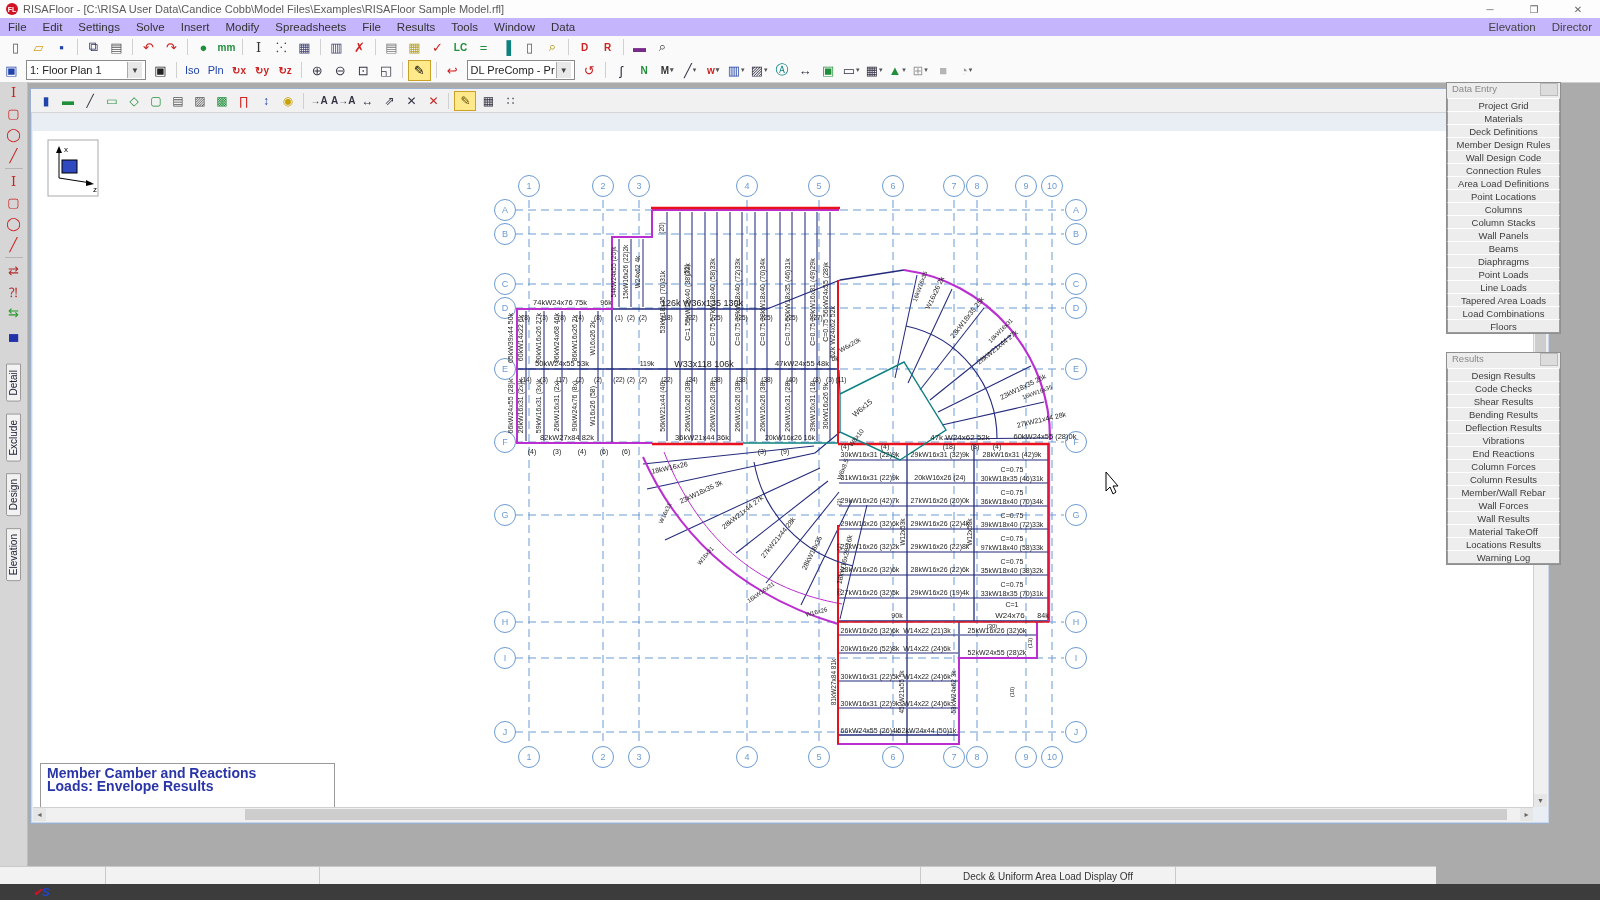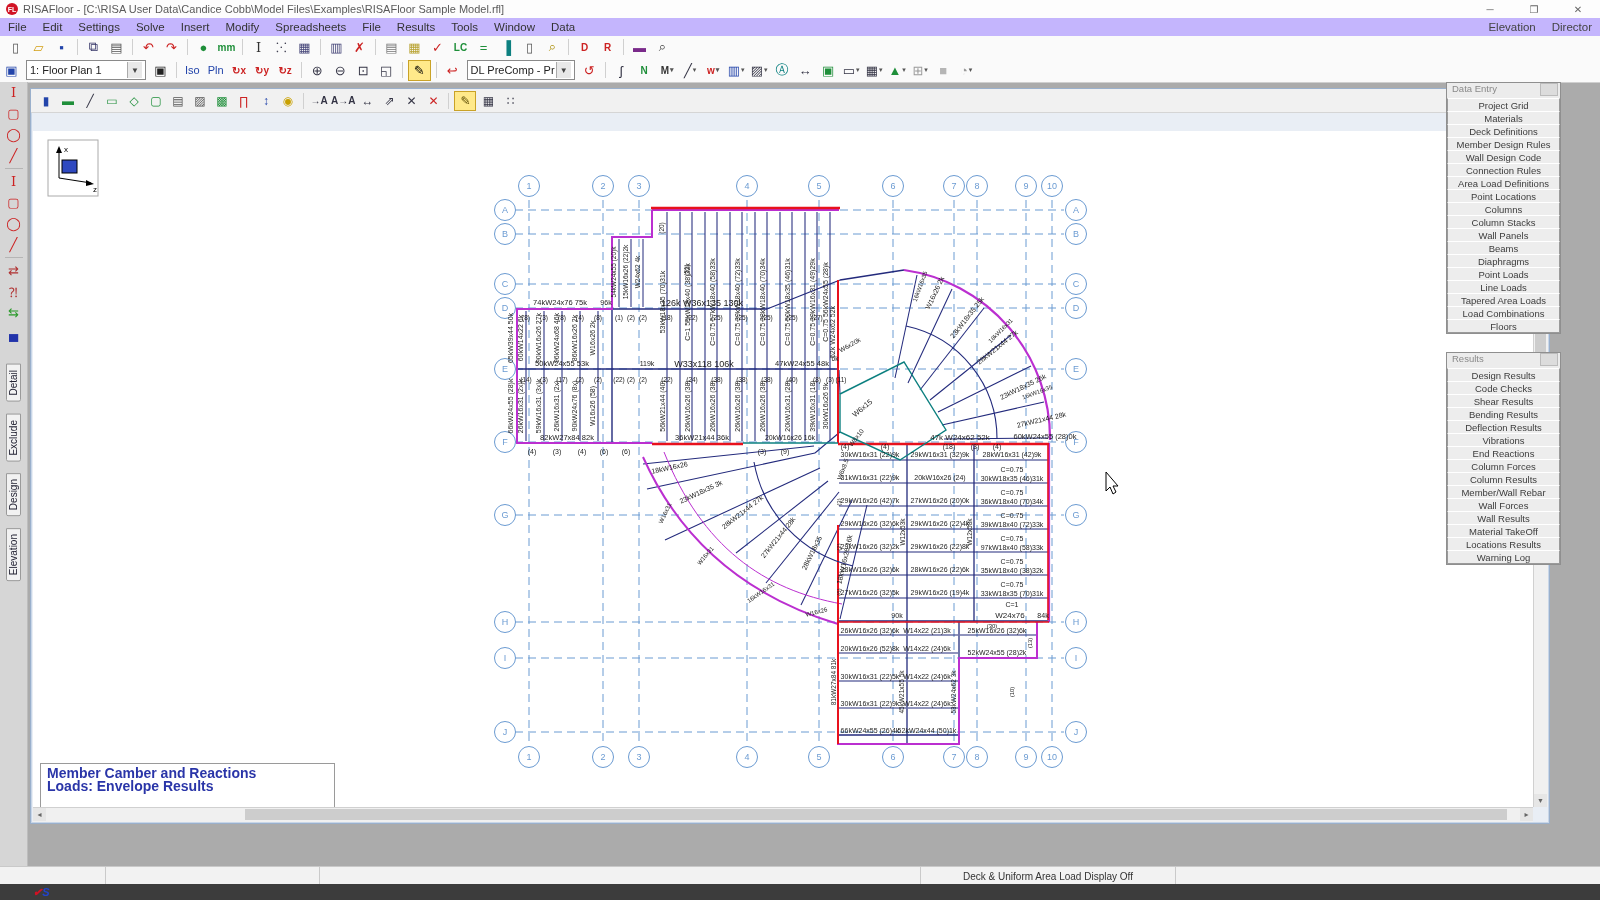--- a/index.html
+++ b/index.html
@@ -42,21 +42,21 @@
   .hthumb{position:absolute;left:212px;top:1px;width:1262px;height:11px;background:#cdcdcd;}
   .harrow{position:absolute;top:0;width:13px;height:13px;display:flex;align-items:center;justify-content:center;font-size:8px;color:#666;background:#e6e6e6;}
   .legend{position:absolute;left:7px;top:632px;width:281px;height:40px;background:#fff;border:1px solid #9a9a9a;padding:3px 6px;}
   .legend div{font-size:14px;color:#2a35a8;line-height:13px;font-weight:bold;}
   .panel{position:absolute;width:113px;background:#e2e2e2;border:1px solid #8f8f8f;}
   .panel-head{height:15px;display:flex;background:#ececec;border-bottom:1px solid #c2c2c2;}
   .panel-head span{font-size:9.5px;color:#8a8a8a;padding-left:5px;}
   .panel-head .pin{margin-left:auto;width:11px;height:11px;background:#dcdcdc;border:1px solid #bbb;margin-right:2px;}
   .pbtn{height:12px;display:flex;align-items:center;justify-content:center;background:#ededed;
     border:1px solid #9a9a9a;border-top-color:#fff;margin-top:-1px;font-size:9.5px;color:#3c3c3c;}
-  .statusbar{position:absolute;left:0;top:866px;width:1600px;height:18px;background:#f2f2f2;display:flex;border-top:1px solid #c9c9c9;}
+  .statusbar{position:absolute;left:0;top:866px;width:1436px;height:18px;background:#f2f2f2;display:flex;border-top:1px solid #c9c9c9;}
   .sseg{height:100%;display:flex;align-items:center;justify-content:center;border-right:1px solid #cacaca;font-size:10px;color:#333;}
   .bottomstrip{position:absolute;left:0;top:884px;width:1600px;height:16px;background:#3c3c3c;display:flex;align-items:center;}
   .solver-ic{font-size:11px;font-weight:bold;color:#d11224;margin-left:33px;font-style:italic;}
   .solver-ic span{color:#2244cc;}
   svg text{font-family:"Liberation Sans",sans-serif;}
 </style>
 </head>
 <body>
 
 <div class="titlebar">

